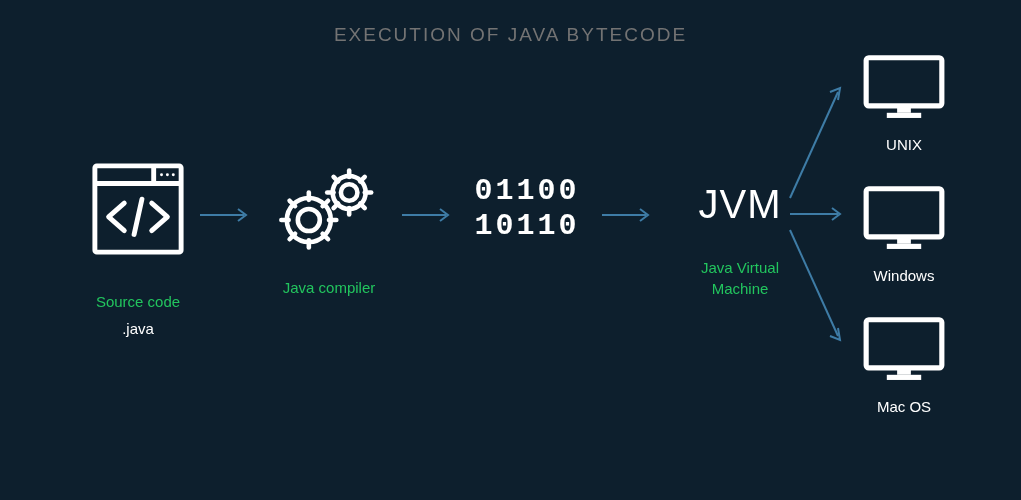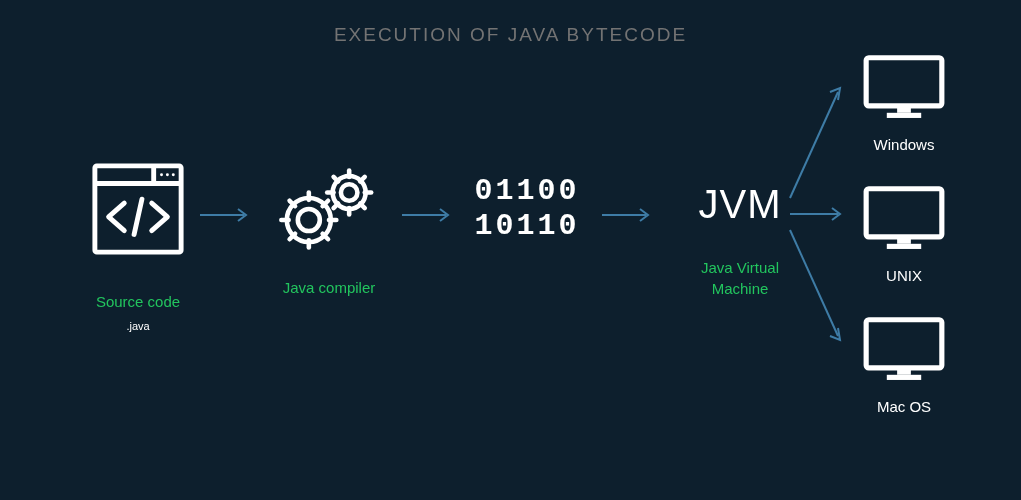--- a/index.html
+++ b/index.html
@@ -18,21 +18,21 @@
       font-size: 19px;
       letter-spacing: 2px;
       font-weight: 400;
       color: #737373;
     }
     .stage {
       position: absolute;
       text-align: center;
     }
     .stage-label { font-size: 15px; color: #22c55e; line-height: 1.6; }
-    .stage-sublabel { font-size: 11px; color: #ffffff; margin-top: 6px; }
+    .stage-sublabel { font-size: 15px; color: #ffffff; margin-top: 6px; }
 
     
     #stage-source { top: 160px; left: 78px; width: 120px; }
     
     #stage-compiler { top: 160px; left: 264px; width: 130px; }
     
     #stage-bytecode { top: 174px; left: 462px; width: 130px; }
     
     #stage-jvm { top: 182px; left: 680px; width: 120px; text-align: left; }
 
@@ -176,31 +176,31 @@
 
 <div class="os-stack">
   <div class="os-item">
     <span>
       <svg width="86" height="70" viewBox="0 0 100 80" fill="none" stroke="#ffffff" stroke-width="6">
         <rect x="6" y="6" width="88" height="56" rx="3"></rect>
         <rect x="42" y="62" width="16" height="8" fill="#ffffff" stroke="none"></rect>
         <rect x="30" y="70" width="40" height="6" fill="#ffffff" stroke="none"></rect>
       </svg>
     </span>
-    <div class="os-label">Windows</div>
+    <div class="os-label">UNIX</div>
   </div>
   <div class="os-item">
     <span>
       <svg width="86" height="70" viewBox="0 0 100 80" fill="none" stroke="#ffffff" stroke-width="6">
         <rect x="6" y="6" width="88" height="56" rx="3"></rect>
         <rect x="42" y="62" width="16" height="8" fill="#ffffff" stroke="none"></rect>
         <rect x="30" y="70" width="40" height="6" fill="#ffffff" stroke="none"></rect>
       </svg>
     </span>
-    <div class="os-label">UNIX</div>
+    <div class="os-label">Windows</div>
   </div>
   <div class="os-item">
     <span>
       <svg width="86" height="70" viewBox="0 0 100 80" fill="none" stroke="#ffffff" stroke-width="6">
         <rect x="6" y="6" width="88" height="56" rx="3"></rect>
         <rect x="42" y="62" width="16" height="8" fill="#ffffff" stroke="none"></rect>
         <rect x="30" y="70" width="40" height="6" fill="#ffffff" stroke="none"></rect>
       </svg>
     </span>
     <div class="os-label">Mac OS</div>

